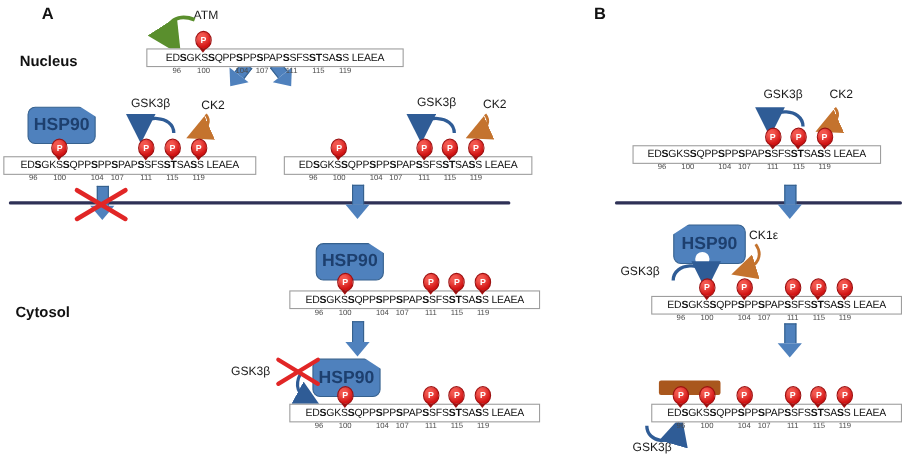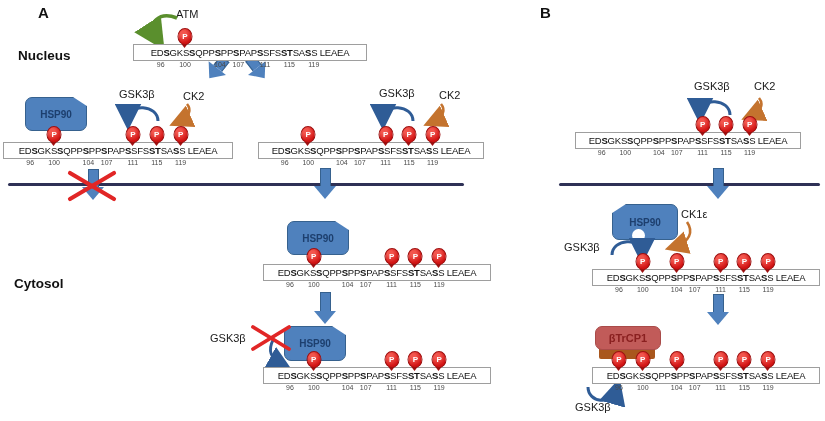--- a/index.html
+++ b/index.html
@@ -9,21 +9,21 @@
   .clabel{position:absolute;font-size:13.5px;font-weight:700;color:#111;}
   .klabel{position:absolute;font-size:11px;color:#1a1a1a;white-space:nowrap;}
 
   .membrane{position:absolute;height:3px;background:var(--membrane);border-radius:2px;}
 
   .barrow{position:absolute;display:flex;flex-direction:column;align-items:center;width:22px;}
   .barrow .shaft{width:9px;background:var(--blue);border:1px solid var(--blue-dark);border-bottom:none;}
   .barrow .head{width:0;height:0;border-left:11px solid transparent;border-right:11px solid transparent;border-top:13px solid var(--blue);}
 
   .hsp90{position:absolute;background:var(--blue);border:1.5px solid var(--blue-dark);border-radius:7px;
-         display:flex;align-items:center;justify-content:center;font-size:10px;font-weight:700;color:var(--blue-text);}
+         display:flex;align-items:center;justify-content:center;font-size:16px;font-weight:700;color:var(--blue-text);}
   .hsp90.snip-r::after{content:"";position:absolute;top:-7px;right:-9px;width:22px;height:12px;background:#fff;transform:rotate(33deg);}
   .hsp90.snip-l::after{content:"";position:absolute;top:-7px;left:-9px;width:22px;height:12px;background:#fff;transform:rotate(-33deg);}
   .hsp90.notch::before{content:"";position:absolute;bottom:-3px;left:19px;width:13px;height:13px;border-radius:50%;background:#fff;}
 
   .btrcp-base{position:absolute;background:var(--btrcp-base);border-radius:2px;}
   .btrcp{position:absolute;background:var(--btrcp);border:1.5px solid var(--btrcp-dark);border-radius:7px;
          display:flex;align-items:center;justify-content:center;font-size:11px;font-weight:700;color:var(--btrcp-text);}
 
   .seq{position:absolute;height:15px;background:#fff;border:1px solid #9e9e9e;}
   .seq-text{width:100%;height:100%;display:flex;align-items:center;justify-content:center;
@@ -108,23 +108,20 @@
   </div>
   <div class="hsp90 snip-r" style="left:284px;top:326px;width:60px;height:33px">
     <span>HSP90</span>
   </div>
   <div class="hsp90 snip-l notch" style="left:612px;top:204px;width:64px;height:34px">
     <span>HSP90</span>
   </div>
 
   
   <div class="btrcp-base" style="left:599px;top:346px;width:56px;height:13px"></div>
-  <div class="btrcp" style="left:595px;top:326px;width:64px;height:22px">
-    <span>βTrCP1</span>
-  </div>
 
   
   <div class="klabel" style="left:176px;top:8px">ATM</div>
   <div class="klabel" style="left:119px;top:88px">GSK3β</div>
   <div class="klabel" style="left:183px;top:90px">CK2</div>
   <div class="klabel" style="left:379px;top:87px">GSK3β</div>
   <div class="klabel" style="left:439px;top:89px">CK2</div>
   <div class="klabel" style="left:694px;top:80px">GSK3β</div>
   <div class="klabel" style="left:754px;top:80px">CK2</div>
   <div class="klabel" style="left:210px;top:332px">GSK3β</div>

